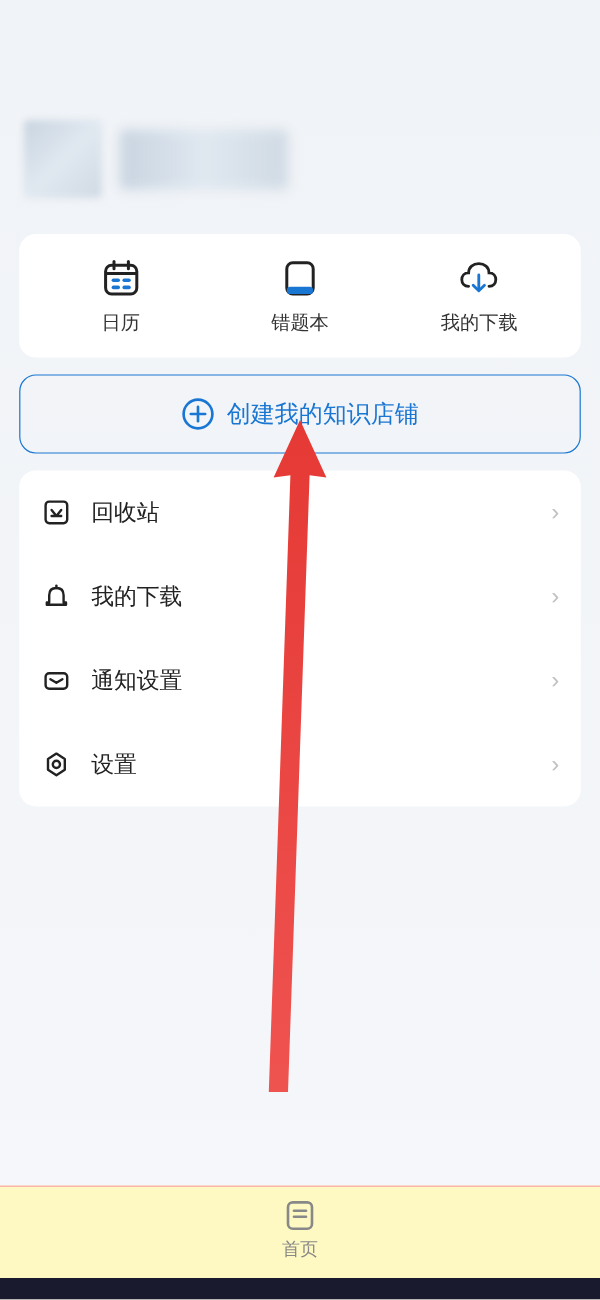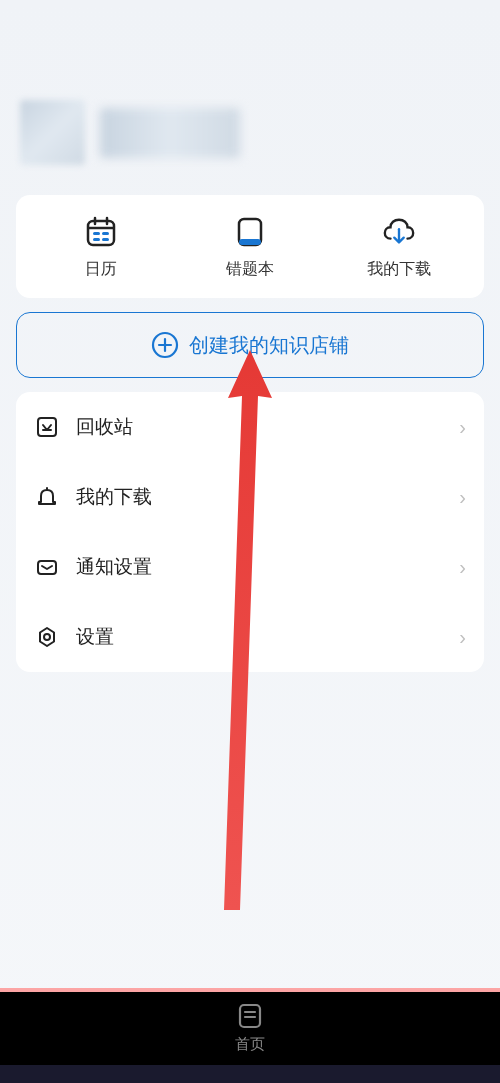--- a/index.html
+++ b/index.html
@@ -121,22 +121,22 @@
       transform: translateX(-50%);
       pointer-events: none;
       z-index: 10;
     }
     .bottom-nav {
       position: absolute;
       bottom: 0;
       left: 0;
       right: 0;
       height: 95px;
-      background: #000000;
-      border-top: 4px solid #fca5a5;
+      background: #fef9c3;
+      border-top: 1px solid #fca5a5;
       display: flex;
       text-align: center;
     }
     .nav-item {
       flex: 1;
       display: flex;
       flex-direction: column;
       align-items: center;
       justify-content: flex-start;
       padding-top: 8px;

